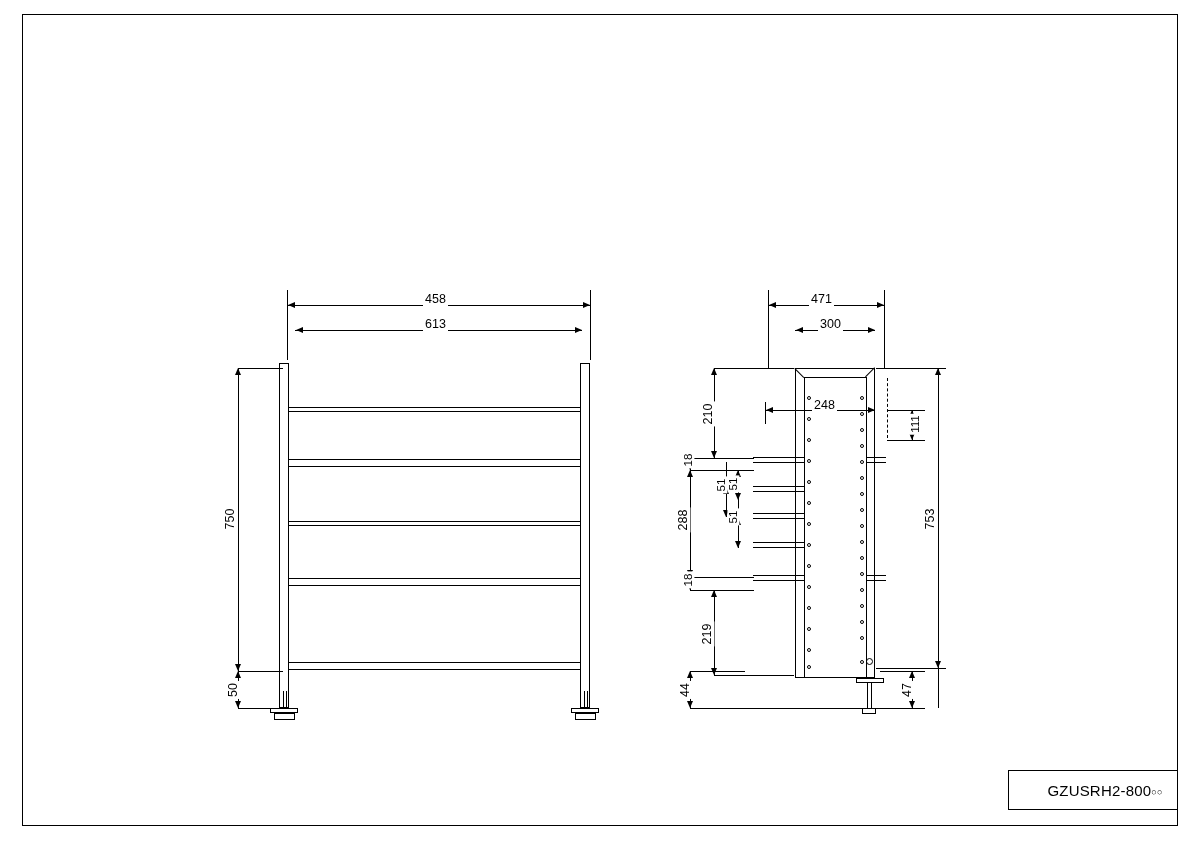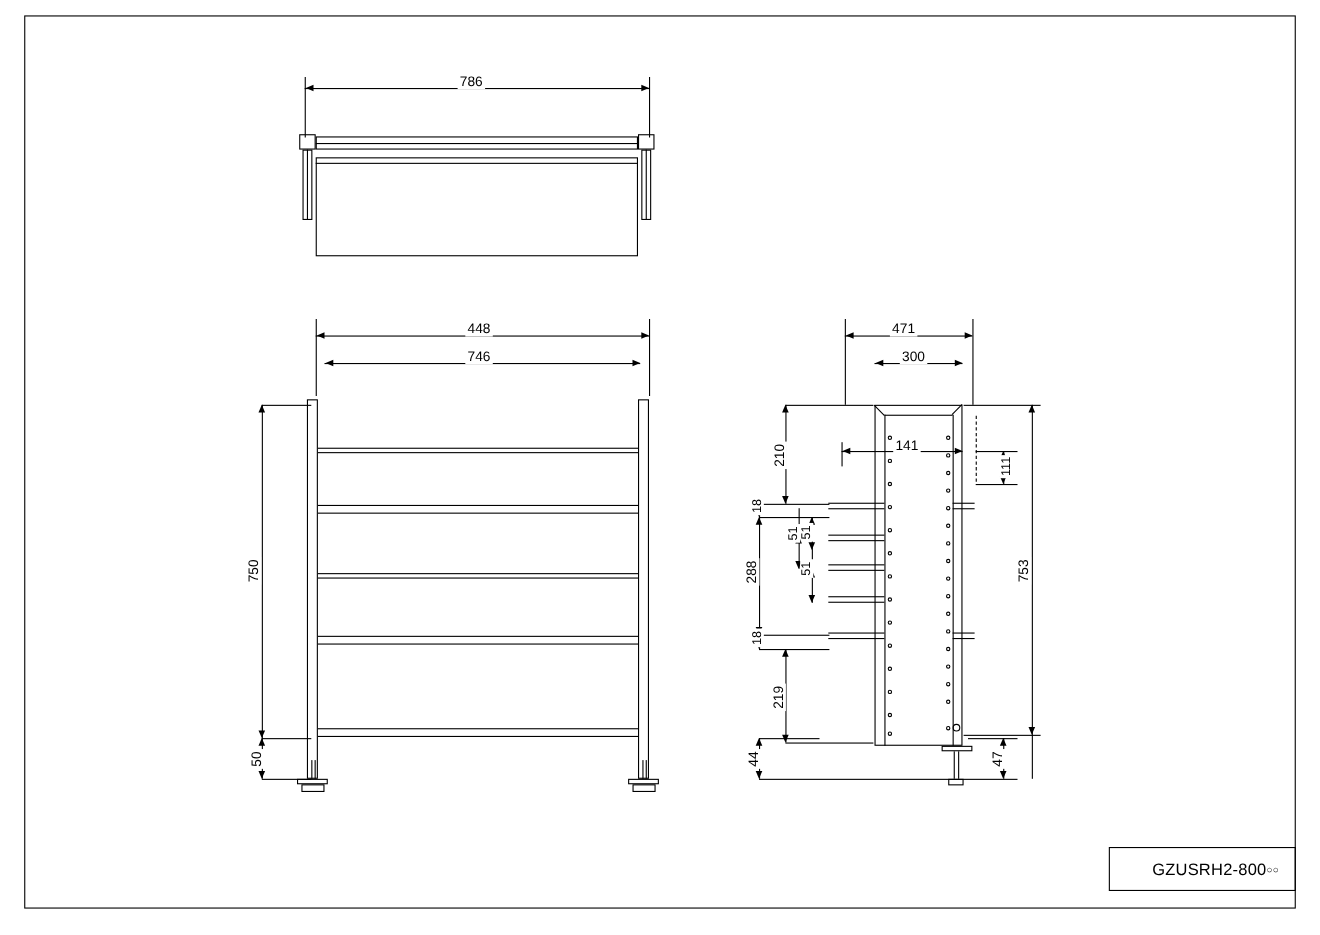--- a/index.html
+++ b/index.html
@@ -114,56 +114,34 @@
   }
   .viewwrap { position: absolute; }
 </style>
 </head>
 <body>
 
 <div id="sheet">
 
   <div class="frame"></div>
 
-  <div class="viewwrap" style="left:0;top:0;width:1200px;height:280px;">
-
-    <div class="ln vl" style="left:277px;top:70px;height:55px;"></div>
-    <div class="ln vl" style="left:590px;top:70px;height:55px;"></div>
-    <div class="ln hl" style="left:277px;top:80px;width:313px;"></div>
-    <div class="arrow left" style="left:278px;top:77px;"></div>
-    <div class="arrow right" style="left:583px;top:77px;"></div>
-    <div class="dim-text" style="left:416px;top:67px;">786</div>
-
-    <div class="rect" style="left:287px;top:143px;width:293px;height:90px;"></div>
-    <div class="rect" style="left:287px;top:124px;width:293px;height:12px;"></div>
-    <div class="ln hl" style="left:287px;top:130px;width:293px;"></div>
-    <div class="ln hl" style="left:287px;top:148px;width:293px;"></div>
-
-    <div class="rect" style="left:272px;top:122px;width:15px;height:14px;"></div>
-    <div class="rect" style="left:275px;top:136px;width:9px;height:64px;"></div>
-    <div class="ln vl" style="left:279px;top:136px;height:64px;"></div>
-
-    <div class="rect" style="left:580px;top:122px;width:15px;height:14px;"></div>
-    <div class="rect" style="left:583px;top:136px;width:9px;height:64px;"></div>
-    <div class="ln vl" style="left:587px;top:136px;height:64px;"></div>
-  </div>
 
   <div class="viewwrap" style="left:0;top:0;width:700px;height:760px;">
 
     <div class="ln vl" style="left:287px;top:290px;height:70px;"></div>
     <div class="ln vl" style="left:590px;top:290px;height:70px;"></div>
     <div class="ln hl" style="left:287px;top:305px;width:303px;"></div>
     <div class="arrow left" style="left:288px;top:302px;"></div>
     <div class="arrow right" style="left:583px;top:302px;"></div>
-    <div class="dim-text" style="left:423px;top:292px;">448</div>
+    <div class="dim-text" style="left:423px;top:292px;">458</div>
 
     <div class="ln hl" style="left:295px;top:330px;width:287px;"></div>
     <div class="arrow left" style="left:296px;top:327px;"></div>
     <div class="arrow right" style="left:575px;top:327px;"></div>
-    <div class="dim-text" style="left:423px;top:317px;">746</div>
+    <div class="dim-text" style="left:423px;top:317px;">613</div>
 
     <div class="ln vl" style="left:238px;top:368px;height:303px;"></div>
     <div class="arrow up" style="left:235px;top:368px;"></div>
     <div class="arrow down" style="left:235px;top:664px;"></div>
     <div class="ln hl" style="left:238px;top:368px;width:45px;"></div>
     <div class="ln hl" style="left:238px;top:671px;width:45px;"></div>
     <div class="dim-text vert" style="left:218px;top:512px;">750</div>
 
     <div class="ln vl" style="left:238px;top:671px;height:37px;"></div>
     <div class="arrow up" style="left:235px;top:671px;"></div>
@@ -253,21 +231,21 @@
     <div class="hole" style="left:860px;top:588px;"></div>
     <div class="hole" style="left:860px;top:604px;"></div>
     <div class="hole" style="left:860px;top:620px;"></div>
     <div class="hole" style="left:860px;top:636px;"></div>
     <div class="hole" style="left:860px;top:660px;"></div>
 
     <div class="ln hl" style="left:765px;top:410px;width:110px;"></div>
     <div class="arrow left" style="left:766px;top:407px;"></div>
     <div class="arrow right" style="left:868px;top:407px;"></div>
     <div class="ln vl" style="left:765px;top:402px;height:22px;"></div>
-    <div class="dim-text" style="left:812px;top:398px;">141</div>
+    <div class="dim-text" style="left:812px;top:398px;">248</div>
 
     <div class="ln hl" style="left:753px;top:457px;width:51px;"></div>
     <div class="ln hl" style="left:753px;top:462px;width:51px;"></div>
     <div class="ln hl" style="left:753px;top:486px;width:51px;"></div>
     <div class="ln hl" style="left:753px;top:491px;width:51px;"></div>
     <div class="ln hl" style="left:753px;top:513px;width:51px;"></div>
     <div class="ln hl" style="left:753px;top:518px;width:51px;"></div>
     <div class="ln hl" style="left:753px;top:542px;width:51px;"></div>
     <div class="ln hl" style="left:753px;top:547px;width:51px;"></div>
     <div class="ln hl" style="left:753px;top:575px;width:51px;"></div>

